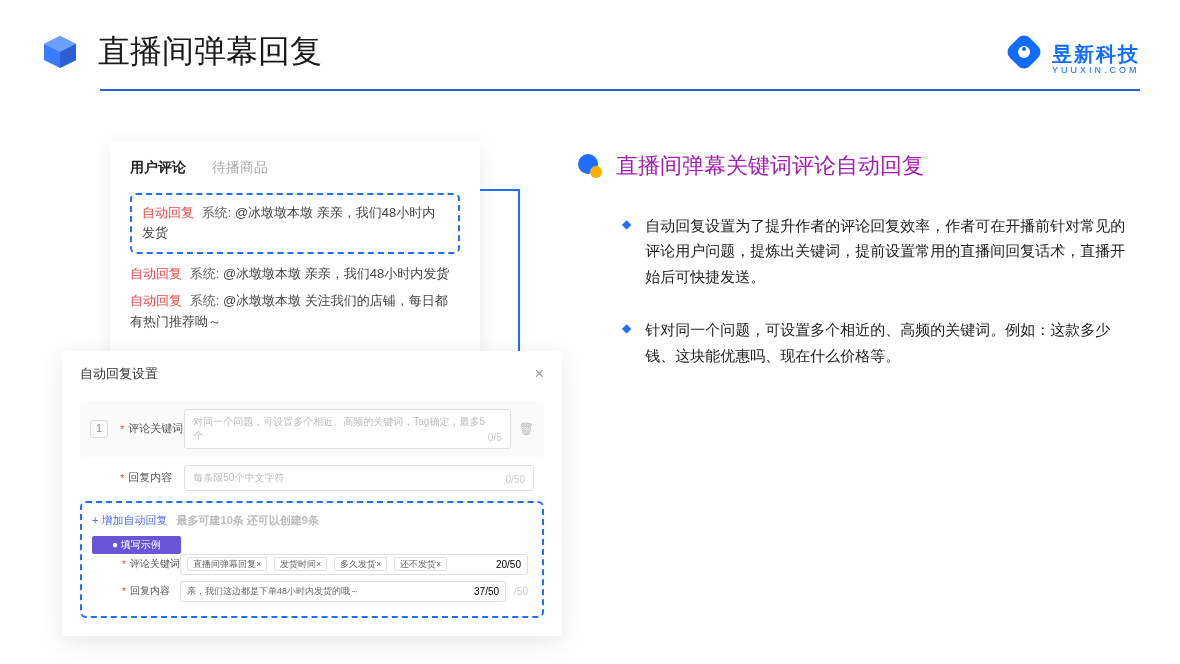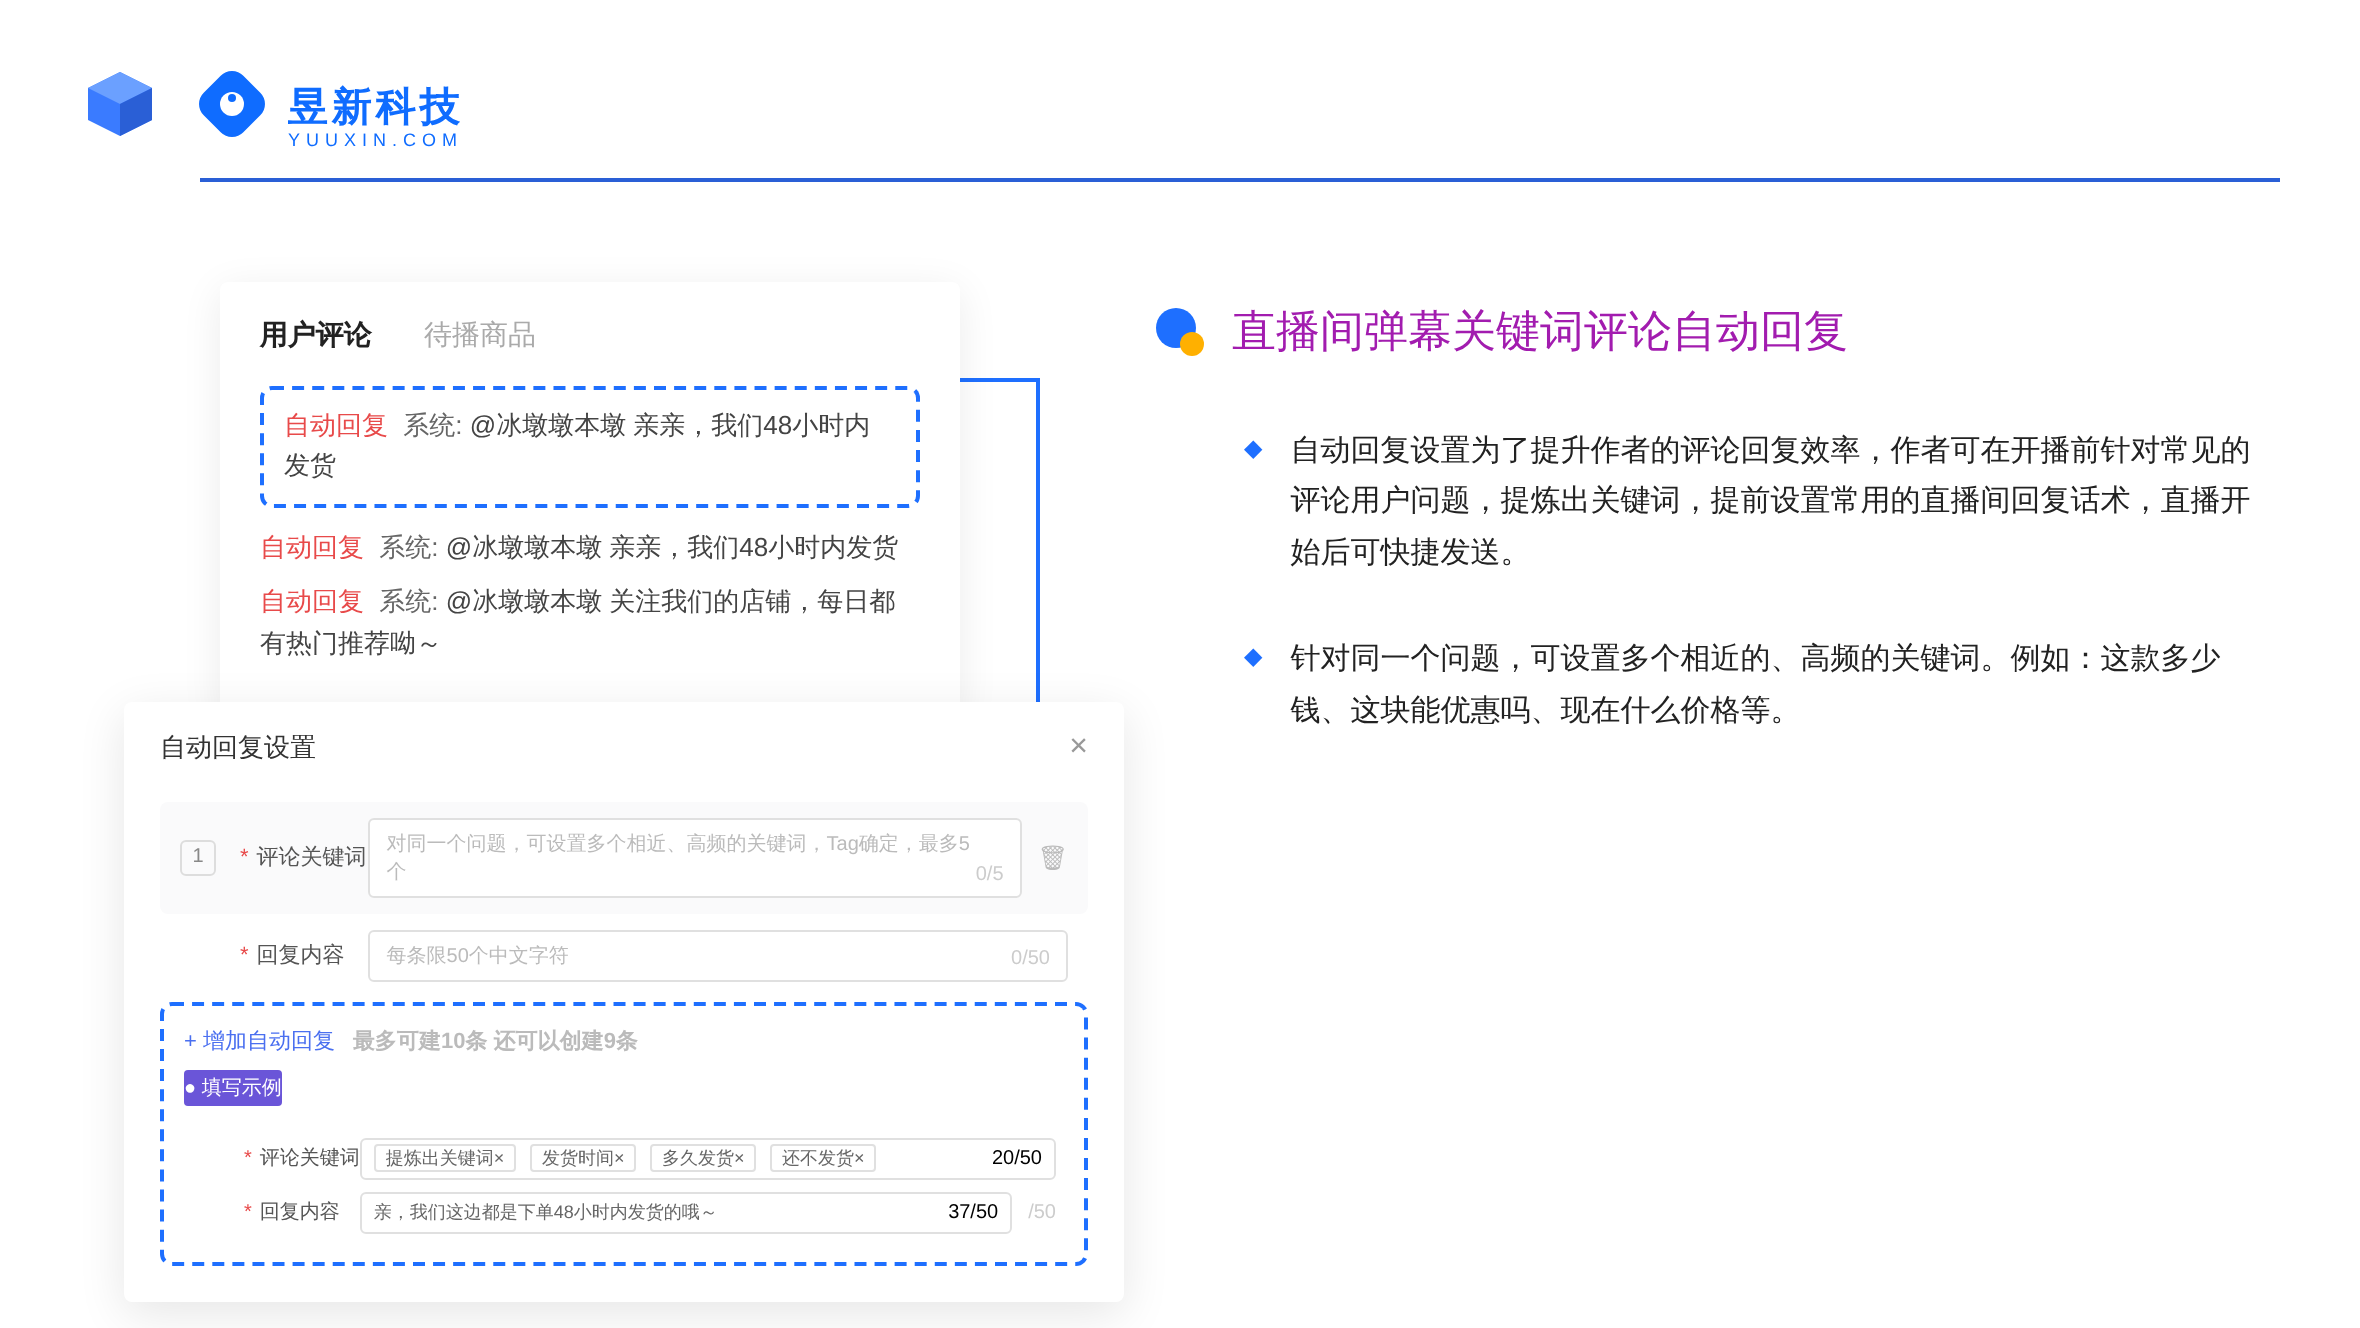--- a/index.html
+++ b/index.html
@@ -188,23 +188,23 @@
   font-size: 11px;
   color: #4a6ff0;
   margin-bottom: 6px;
 }
 .add-link .hint { color:#bbb; margin-left:6px;font-weight:bold; }
 .pill-demo {
   display:inline-block;
   background:#6a55d8;
   color:#fff;
   font-size:10px;
-  padding:2px 0;
+  padding:2px 20px;
   border-radius:2px;
-  margin-bottom:16px;
+  margin-bottom:0;
 }
 .tag-row {
   display:flex;
   align-items:center;
   padding: 0 4px 0 30px;
   font-size: 10px;
   margin-bottom: 6px;
 }
 .tagchip {
   border:1px solid #e0e0e0;
@@ -284,20 +284,21 @@
 <body>
 
 <div class="header">
   <div class="header-icon">
     <svg viewBox="0 0 40 40">
         <polygon points="20,4 36,12 36,28 20,36 4,28 4,12" fill="#3a7bff"></polygon>
         <polygon points="20,4 36,12 20,20 4,12" fill="#6ba0ff"></polygon>
         <polygon points="20,20 36,12 36,28 20,36" fill="#2a5fd6"></polygon>
       </svg>
   </div>
+  <div class="header-title">直播间弹幕回复</div>
   <div class="brand">
     <div class="brand-logo">
       <svg viewBox="0 0 36 36">
           <rect x="4" y="4" width="28" height="28" rx="8" fill="#0f6cff" transform="rotate(45 18 18)"></rect>
           <circle cx="18" cy="18" r="6" fill="#fff"></circle>
           <circle cx="18" cy="15" r="2" fill="#0f6cff"></circle>
         </svg>
     </div>
     <div class="brand-text">
       <span class="brand-name">昱新科技</span>
@@ -368,21 +369,21 @@
           <span>+ 增加自动回复</span>
           <span class="hint">最多可建10条 还可以创建9条</span>
         </div>
         <div class="pill-demo">● 填写示例</div>
 
         <div class="tag-row">
           <span class="req-star">*</span>
           <span class="label-txt" style="width:50px">评论关键词</span>
           <div class="tag-input">
             <span>
-              <span class="tagchip">提炼出关键词×</span>
+              <span class="tagchip">直播间弹幕回复×</span>
               <span class="tagchip">发货时间×</span>
               <span class="tagchip">多久发货×</span>
               <span class="tagchip">还不发货×</span>
             </span>
             <span class="counter">20/50</span>
           </div>
         </div>
 
         <div class="tag-row">
           <span class="req-star">*</span>

